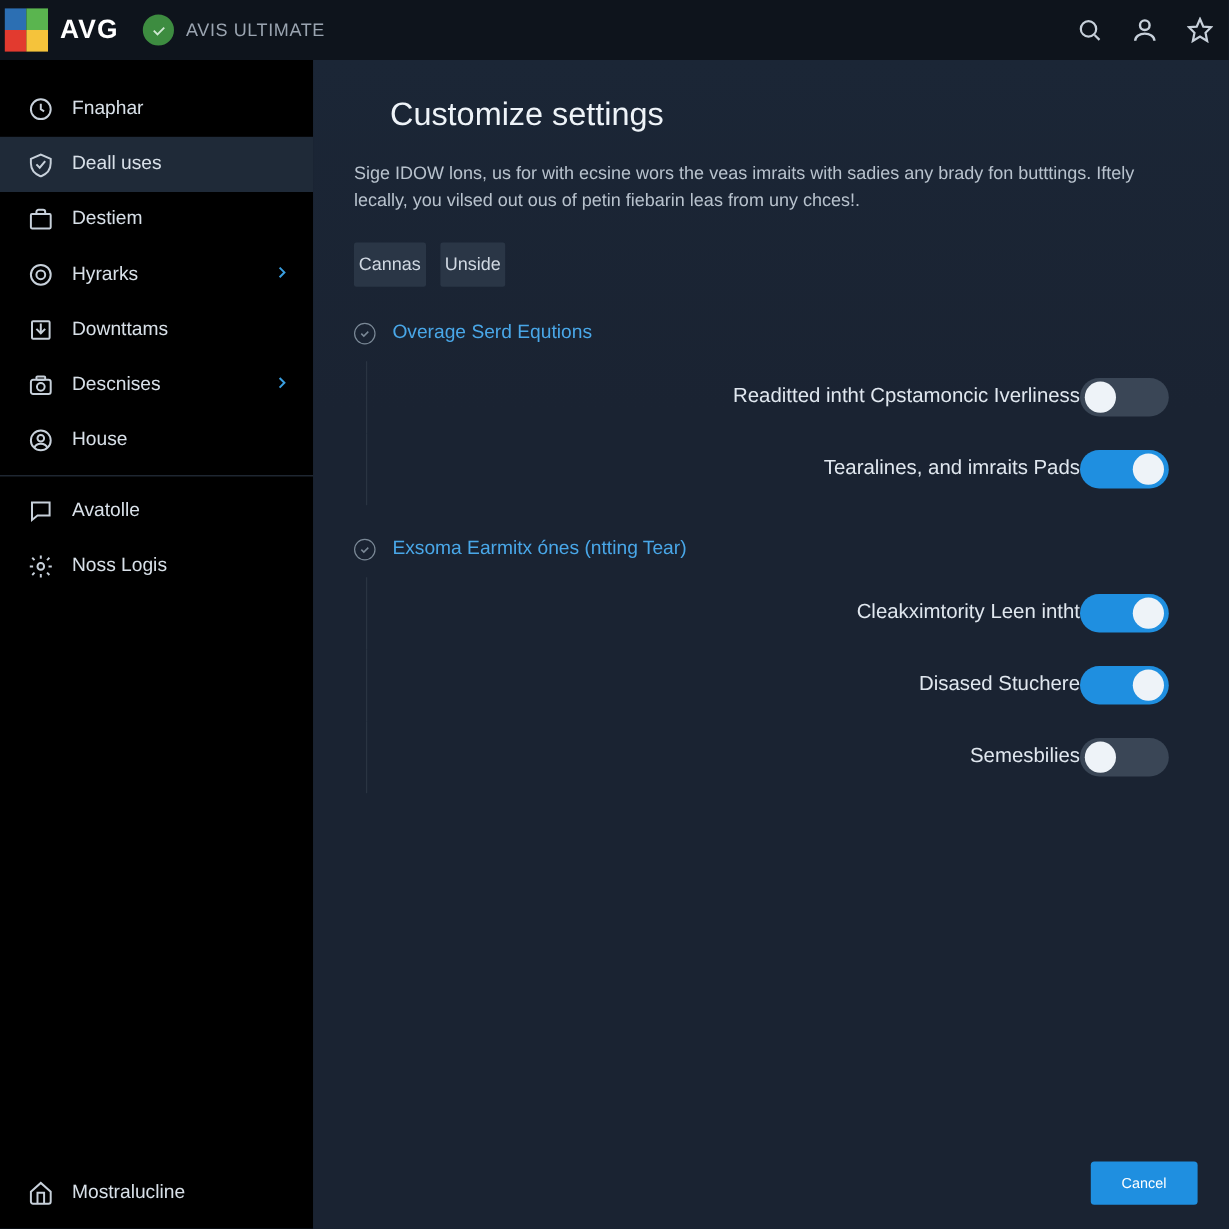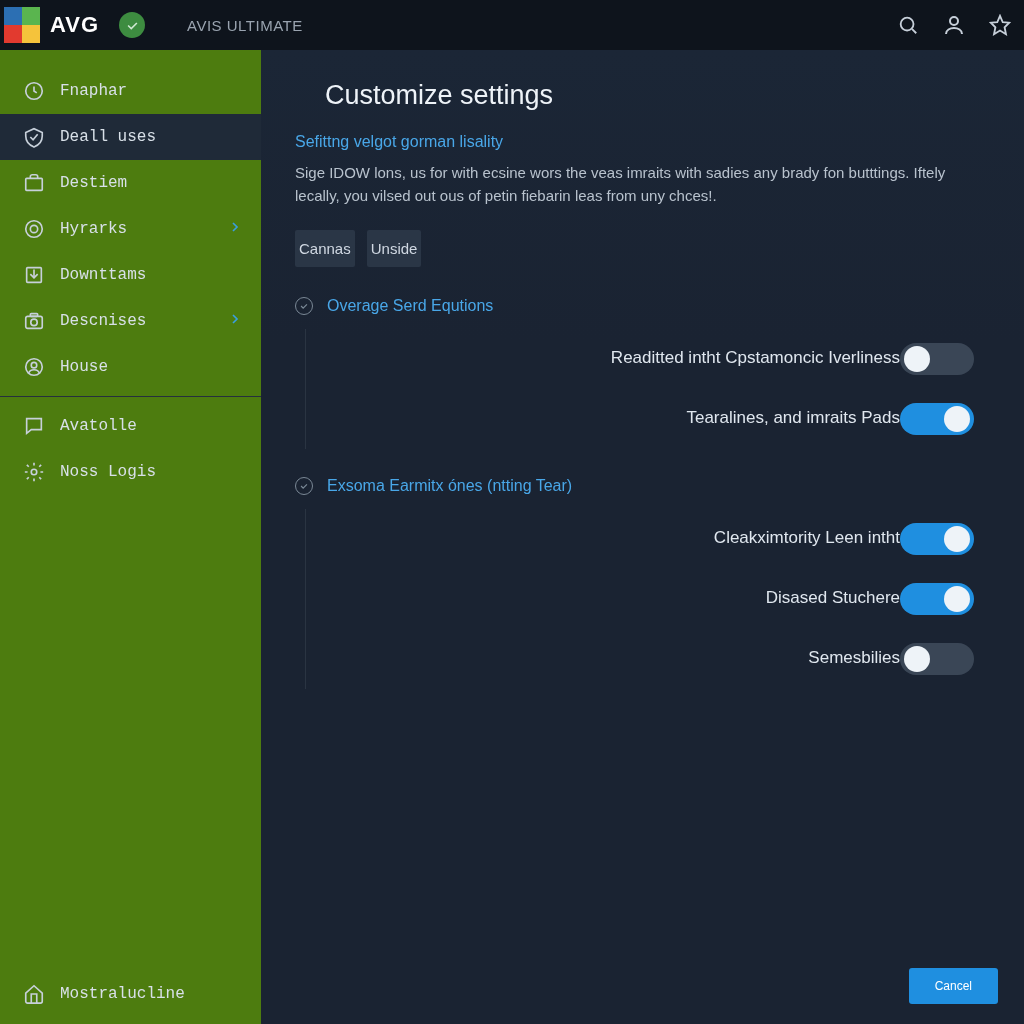--- a/index.html
+++ b/index.html
@@ -30,36 +30,35 @@
   .avg-logo .q1 { background: #2c6fb3; }
   .avg-logo .q2 { background: #5ab54f; }
   .avg-logo .q3 { background: #e23a2f; }
   .avg-logo .q4 { background: #f5c33b; }
   .avg-text { font-weight: 800; font-size: 22px; letter-spacing: 1px; color: #fff; }
   .product-badge {
     width: 26px; height: 26px; border-radius: 50%;
     background: #3d8c40; display: flex; align-items: center; justify-content: center;
     margin-left: 10px;
   }
-  .product-name { color: #9aa4b0; font-size: 15px; font-weight: 500; letter-spacing: 0.5px; margin-left: 32px; }
+  .product-name { color: #9aa4b0; font-size: 15px; font-weight: 500; letter-spacing: 0.5px; }
   .header-right { display: flex; align-items: center; gap: 22px; }
   .header-icon { width: 24px; height: 24px; cursor: pointer; display:flex; align-items:center; justify-content:center; }
   .header-icon svg { stroke: #c7d0da; }
 
   
   .main { flex: 1; display: flex; min-height: 0; }
 
   
   .sidebar {
     width: 261px;
-    background: #4d7c0f;
+    background: #000000;
     display: flex;
     flex-direction: column;
     padding-top: 18px;
-    font-family: Liberation Mono, monospace;
   }
   .nav-list { flex: 1; }
   .nav-item {
     display: flex; align-items: center;
     height: 46px;
     padding: 0 18px 0 22px;
     cursor: pointer;
     font-size: 16px;
     color: #d8e0e8;
     gap: 14px;
@@ -301,21 +300,20 @@
             <path d="M9 22V12h6v10"></path>
           </svg>
       </span>
       <span>Mostralucline</span>
     </div>
   </div>
 
   <div class="content">
     <h1 class="page-title">Customize settings</h1>
 
-    <a class="section-link">Sefittng velgot gorman lisality</a>
     <p class="section-desc">Sige IDOW lons, us for with ecsine wors the veas imraits with sadies any brady fon butttings. Iftely lecally, you vilsed out ous of petin fiebarin leas from uny chces!.</p>
 
     <div class="btn-row">
       <button class="btn">Cannas</button>
       <button class="btn">Unside</button>
     </div>
 
     <div class="group">
       <div class="group-header">
         <span class="check-circle">

